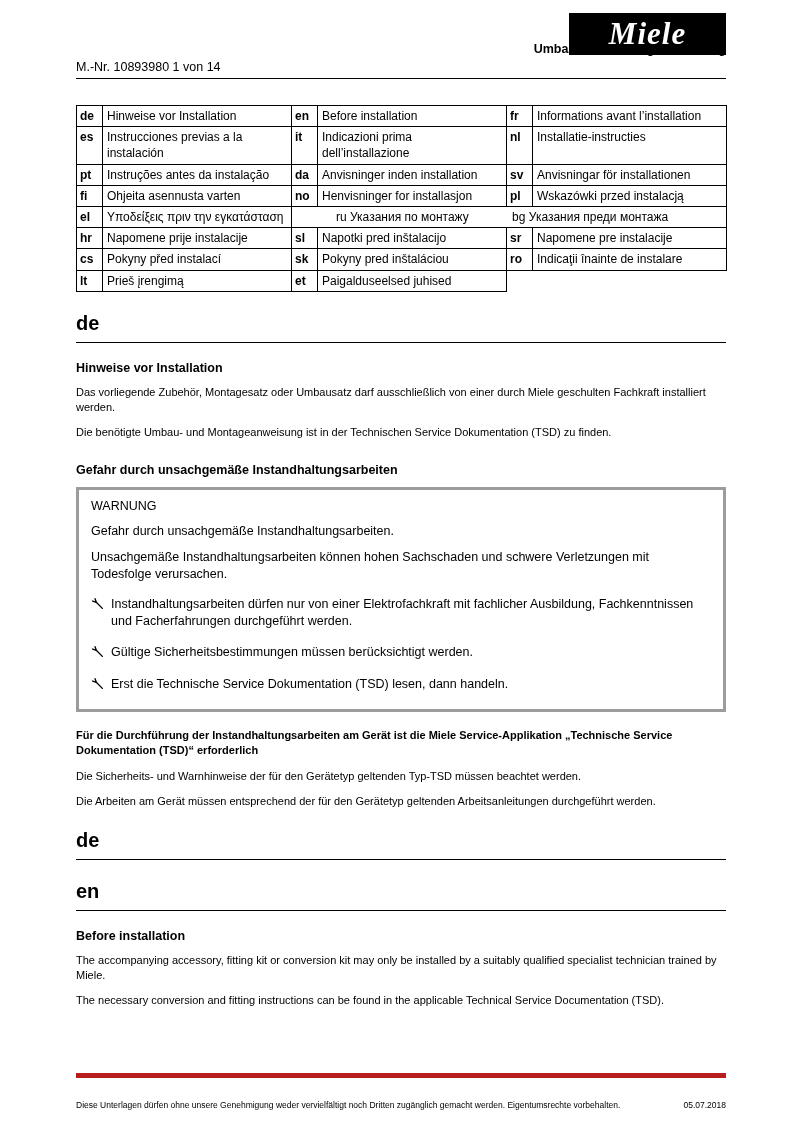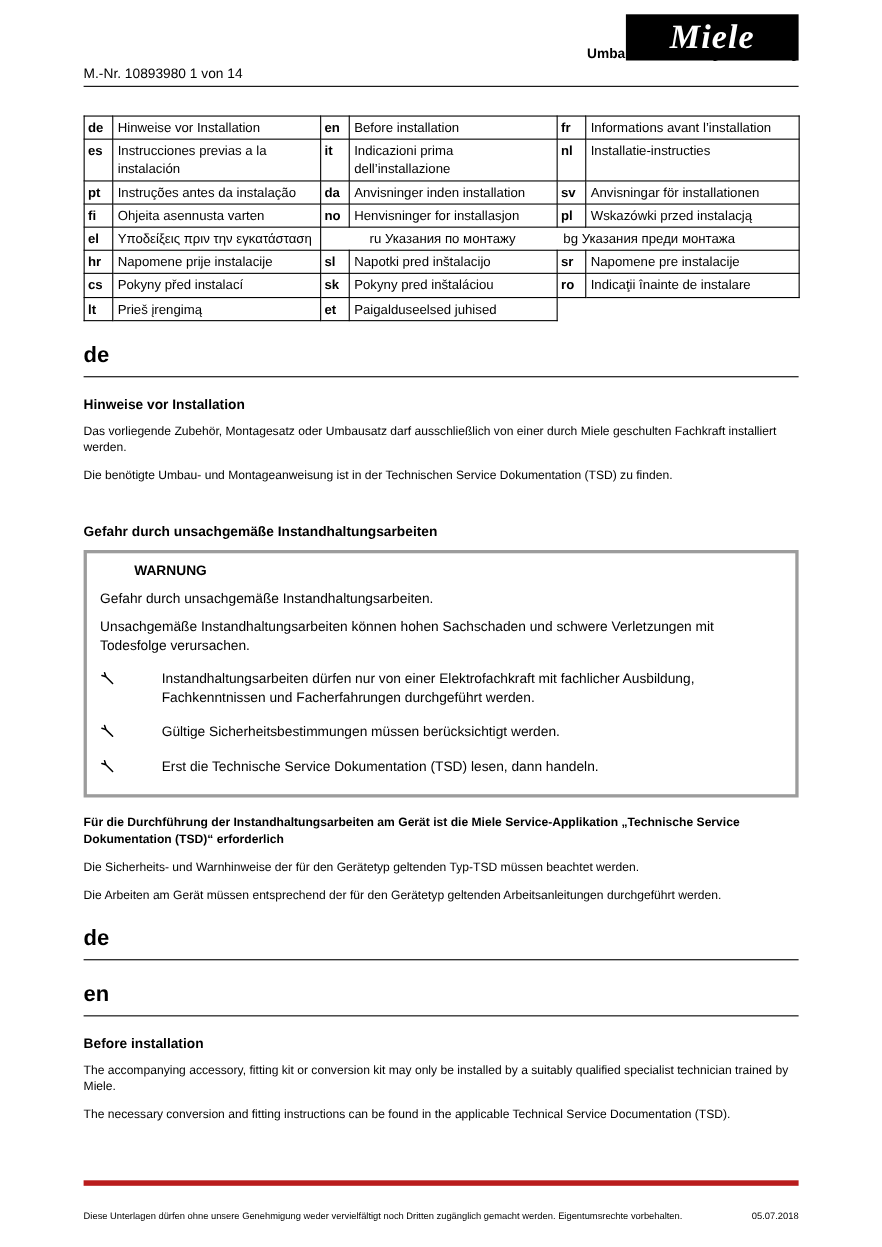--- a/index.html
+++ b/index.html
@@ -85,37 +85,36 @@
   }
   p.body-text {
     font-size: 11px;
     line-height: 1.38;
     margin-top: 10px;
   }
   p.body-text.bold { font-weight: bold; margin-top: 16px; }
   .danger-heading {
     font-size: 12.5px;
     font-weight: bold;
-    margin-top: 36px;
+    margin-top: 23px;
     margin-bottom: 10px;
   }
 
   
   .warning-box {
     border: 3px solid #9c9c9c;
     padding: 8px 12px 14px 12px;
     font-size: 12.5px;
     line-height: 1.38;
   }
-  .warning-title { font-weight: bold; margin-left: 31px; }
+  .warning-title { font-weight: normal; }
   .warning-line { margin-top: 8px; }
   .warning-bullet {
     display: flex;
     margin-top: 13px;
-    gap: 36px;
   }
   .warning-bullet .icon {
     flex: 0 0 20px;
     padding-top: 1px;
   }
   .warning-bullet .bullet-text { flex: 1; }
 
   
   .footer {
     position: absolute;

